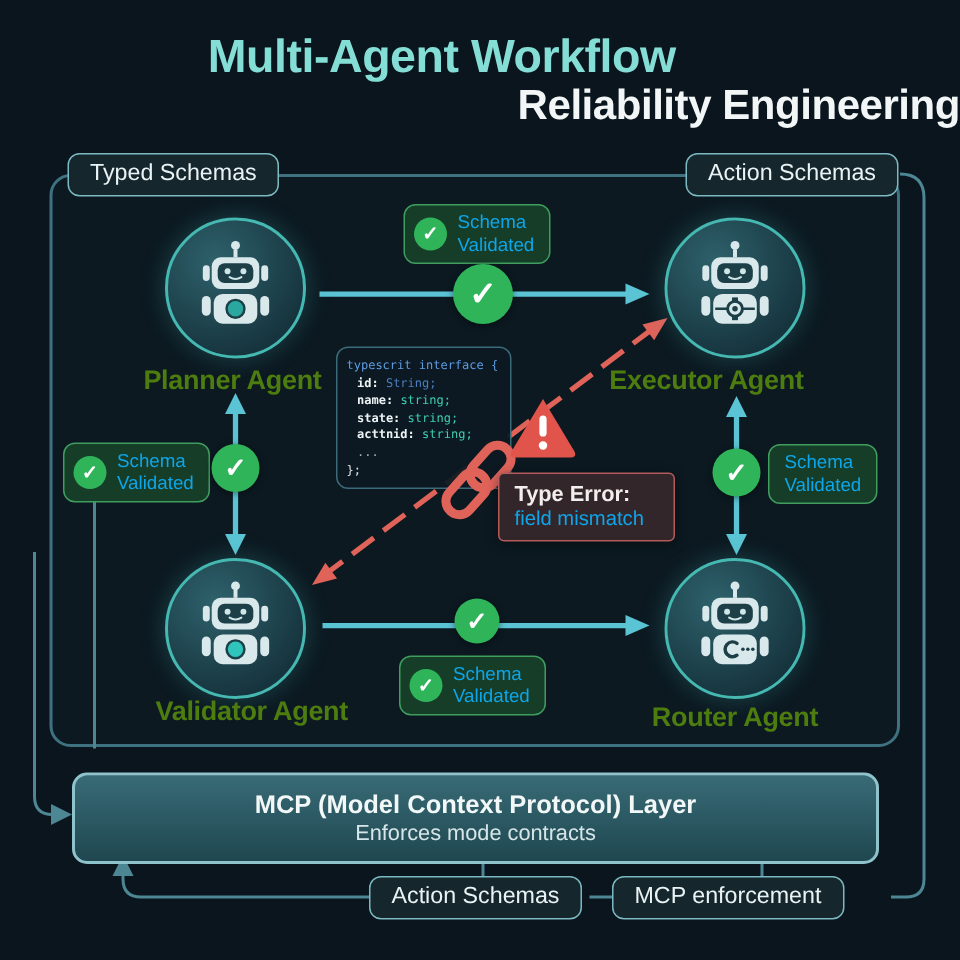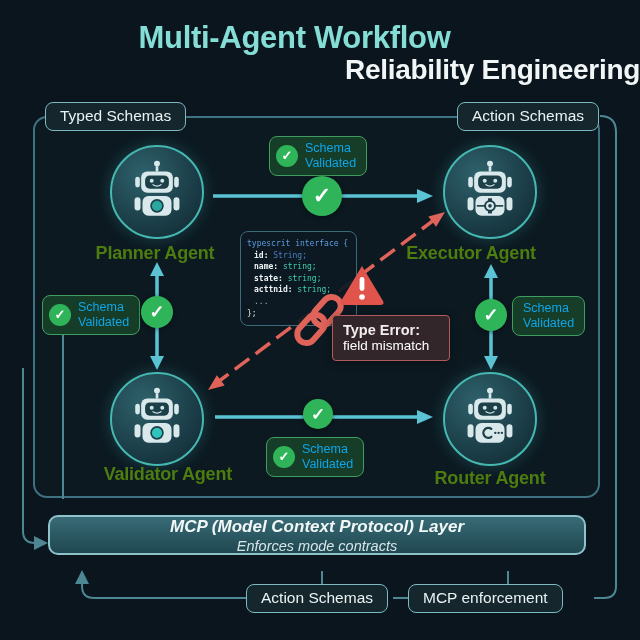--- a/index.html
+++ b/index.html
@@ -56,45 +56,45 @@
     display:flex; align-items:center; justify-content:center; font-weight:700;
     box-shadow:0 1px 5px rgba(0,0,0,0.45);
   }
   .check-lg { width:40px; height:40px; font-size:22px; }
   .check-md { width:32px; height:32px; font-size:18px; }
   .check-sm { width:30px; height:30px; font-size:17px; }
   .code {
     position:absolute; z-index:2; left:224px; top:231px; width:117px;
     background:rgba(13,26,34,0.94); border:1.5px solid #3b6a78; border-radius:8px;
     padding:6px 6px; font-family:"DejaVu Sans Mono", monospace; font-size:8px;
-    line-height:1.45; color:#dfe8ea; white-space:nowrap; overflow:hidden;margin-left:16px;
+    line-height:1.45; color:#dfe8ea; white-space:nowrap; overflow:hidden;
   }
   .code .row { padding-left:7px; }
   .code .kw { color:#5c9ce0; }
   .code .key { color:#eef4f5; font-weight:700; }
   .code .val { color:#3ecfb2; }
   .code .val-alt { color:#4a7fc0; }
   .code .dim { color:#9fb3b8; }
   .chain-wrap {
     position:absolute; z-index:2; left:286px; top:300px; width:66px; height:40px;
     transform:rotate(-48deg);
   }
   .warn { position:absolute; z-index:2; left:338px; top:263px; width:48px; height:44px; }
   .error-box {
     position:absolute; z-index:2; left:332px; top:315px; width:118px;
     background:#33262a; border:1.5px solid #b35b5b; border-radius:4px;
     padding:6px 10px 7px 10px; box-shadow:0 2px 8px rgba(0,0,0,0.4);
   }
   .error-title { font-size:14.5px; font-weight:700; color:#f3eeee; }
-  .error-detail { font-size:13.5px; color:#ffffff; }
+  .error-detail { font-size:13.5px; color:#0ea5e9; }
   .mcp {
-    position:absolute; z-index:2; left:48px; top:515px; width:538px; height:40px;
+    position:absolute; z-index:2; left:48px; top:515px; width:538px; height:61px;
     background:linear-gradient(180deg,#386b76 0%,#1f4750 100%);
     border:2px solid #8fc3cc; border-radius:10px;
-    display:flex; flex-direction:column; align-items:center; justify-content:center;font-style:italic;
+    display:flex; flex-direction:column; align-items:center; justify-content:center;
   }
   .mcp-title { font-size:17px; font-weight:700; color:#f2f7f7; }
   .mcp-sub { font-size:14.5px; color:#d6e5e7; margin-top:1px; }
   .defs-hidden { position:absolute; width:0; height:0; overflow:hidden; }
 </style>
 </head>
 <body>
 
 <svg class="defs-hidden" aria-hidden="true">
   <defs>

